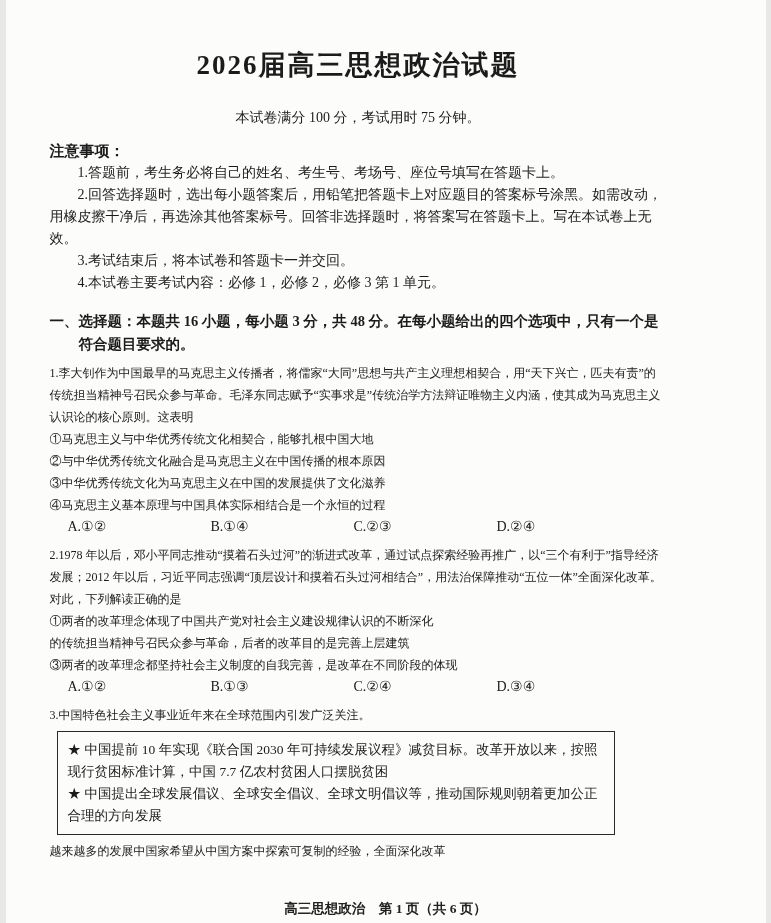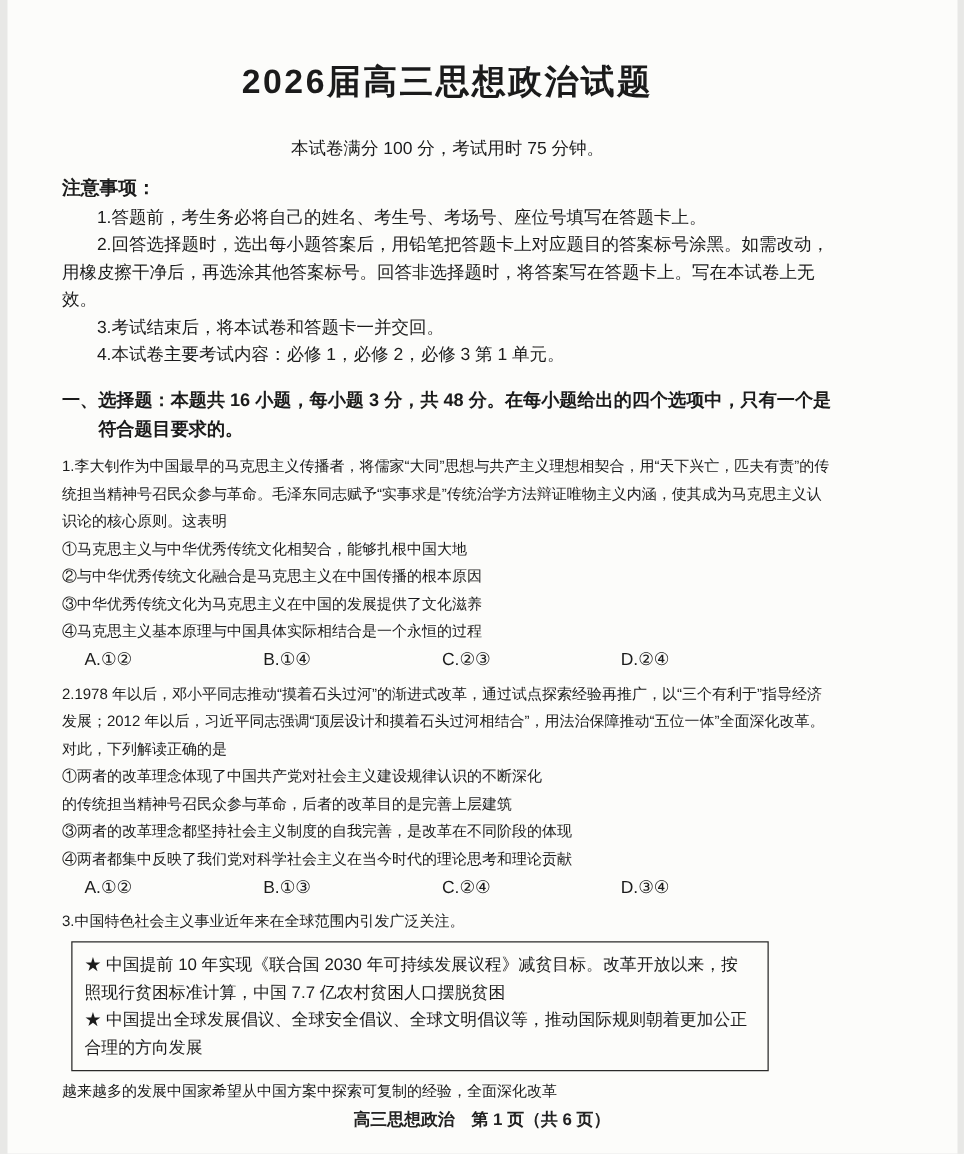--- a/index.html
+++ b/index.html
@@ -3,21 +3,21 @@
 <meta charset="utf-8">
 <style>
   * { margin:0; padding:0; box-sizing:border-box; }
   html,body { background:#e8e8e6; }
   .page {
     position:relative;
     width:760px; height:923px;
     margin:0 auto;
     background:#fcfcfa;
     color:#1b1b1b;
-    font-family:Liberation Sans, sans-serif;
+    font-family:Liberation Serif, serif;
     padding:48px 99px 0 44px;
     overflow:hidden;
   }
   .title {
     text-align:center;
     font-size:27px;
     font-weight:700;
     letter-spacing:2px;
     line-height:34px;
   }
@@ -49,21 +49,21 @@
   .choices span { width:143px; }
   .info-box {
     margin:5px 0 5px 7px;
     width:558px;
     border:1px solid #2a2a2a;
     padding:7px 10px;
   }
   .box-item { font-size:13.5px; line-height:22px; }
   .footer {
     position:absolute;
-    bottom:18px; left:0; right:0;
+    bottom:5px; left:0; right:0;
     text-align:center;
     font-weight:700;
     font-size:13.5px;
     color:#222;
   }
 </style>
 </head>
 <body>
 
 <div class="page">
@@ -94,21 +94,20 @@
       <span>C.②③</span>
       <span>D.②④</span>
     </div>
   </div>
 
   <div class="question">
     <p class="stem">2.1978 年以后，邓小平同志推动“摸着石头过河”的渐进式改革，通过试点探索经验再推广，以“三个有利于”指导经济发展；2012 年以后，习近平同志强调“顶层设计和摸着石头过河相结合”，用法治保障推动“五位一体”全面深化改革。对此，下列解读正确的是</p>
     <p class="option">①两者的改革理念体现了中国共产党对社会主义建设规律认识的不断深化</p>
     <p class="option">的传统担当精神号召民众参与革命，后者的改革目的是完善上层建筑</p>
     <p class="option">③两者的改革理念都坚持社会主义制度的自我完善，是改革在不同阶段的体现</p>
-    <p class="option">④两者都集中反映了我们党对科学社会主义在当今时代的理论思考和理论贡献</p>
     <div class="choices">
       <span>A.①②</span>
       <span>B.①③</span>
       <span>C.②④</span>
       <span>D.③④</span>
     </div>
   </div>
 
   <div class="question">
     <p class="stem">3.中国特色社会主义事业近年来在全球范围内引发广泛关注。</p>

